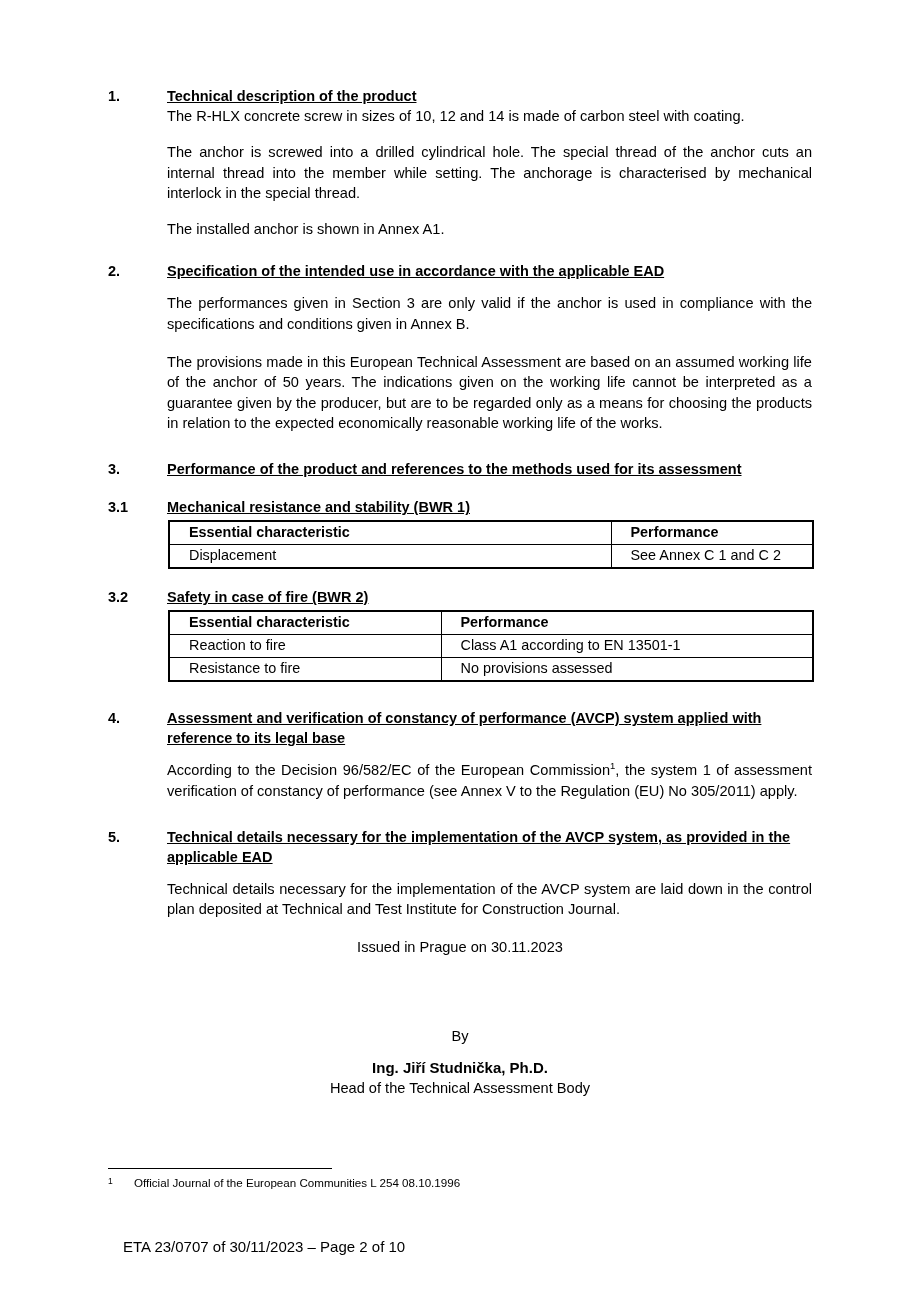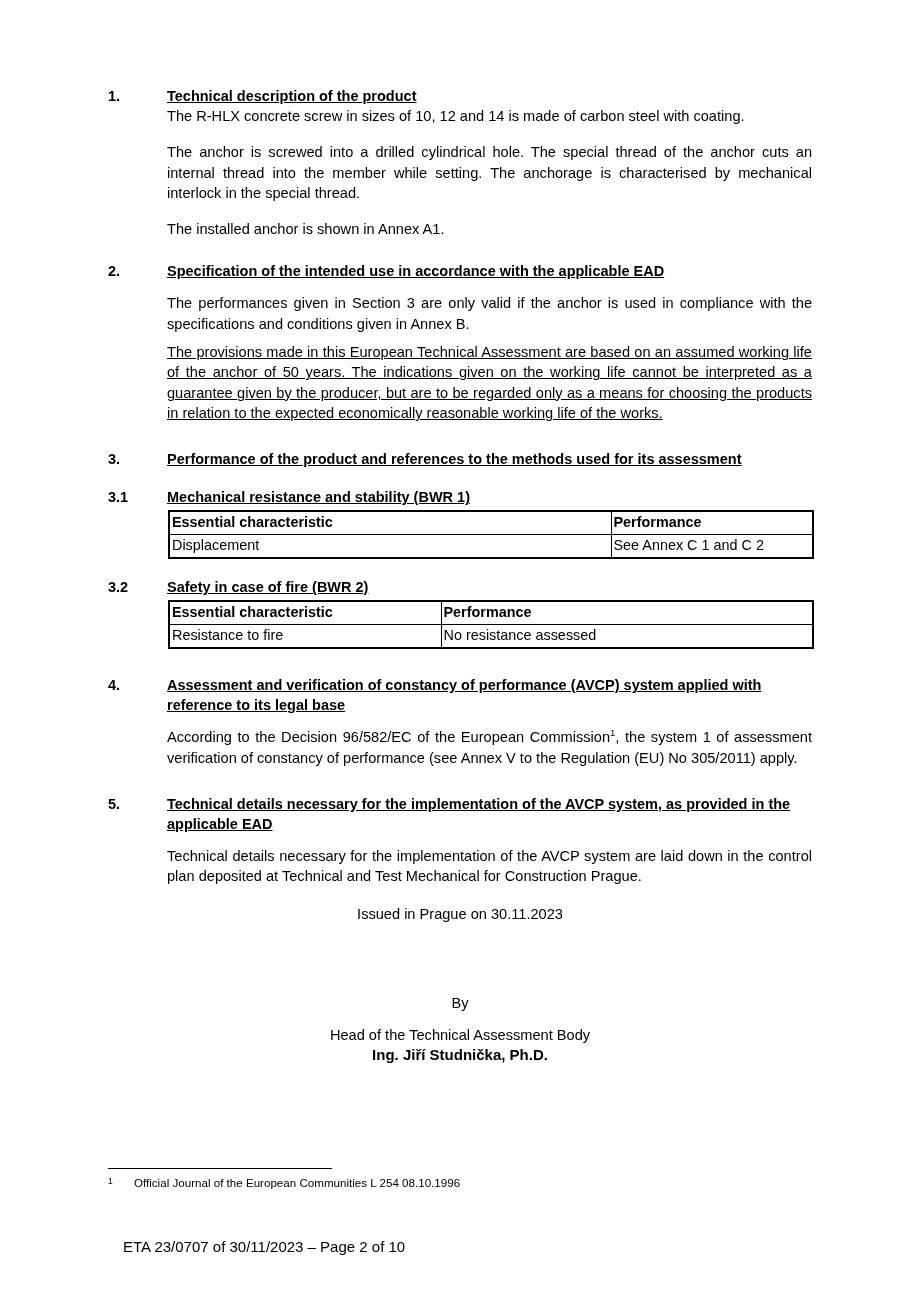--- a/index.html
+++ b/index.html
@@ -55,22 +55,21 @@
     margin: 0;
     font-size: 14.6px;
     line-height: 20.3px;
     text-align: justify;
     text-justify: inter-word;
   }
   .para + .para {
     margin-top: 16px;
   }
   .para.gap {
-    margin-top: 8px;
-    text-decoration: underline;
+    margin-top: 18px;
   }
 
   .indent {
     margin-left: 59px;
   }
   .sp-12 { height: 12px; }
   .sp-18 { height: 18px; }
   .sp-22 { height: 22px; }
   .sp-26 { height: 26px; }
 
@@ -80,21 +79,21 @@
     margin-top: 3px;
   }
   table.dt {
     border-collapse: collapse;
     border: 2px solid #000;
     table-layout: fixed;
     font-size: 14.4px;
   }
   table.dt td, table.dt th {
     border: 1px solid #000;
-    padding: 1px 5px 2px 2px;
+    padding: 1px 5px 2px 19px;
     line-height: 19px;
     text-align: left;
     font-weight: normal;
     vertical-align: top;
     white-space: nowrap;
     overflow: hidden;
   }
   table.dt th {
     font-weight: bold;
   }
@@ -245,22 +244,26 @@
             <col class="c2">
           </colgroup>
         <thead>
           <tr>
             <th>Essential characteristic</th>
             <th>Performance</th>
           </tr>
         </thead>
         <tbody>
           <tr>
+            <td>Reaction to fire</td>
+            <td>Class A1 according to EN 13501-1</td>
+          </tr>
+          <tr>
             <td>Resistance to fire</td>
-            <td>No resistance assessed</td>
+            <td>No provisions assessed</td>
           </tr>
         </tbody>
       </table>
     </div>
 
     <div class="sp-26"></div>
 
     <div class="sec">
       <div class="sec-num">4.</div>
       <div class="sec-body">
@@ -275,32 +278,32 @@
     <div class="sp-26"></div>
 
     <div class="sec">
       <div class="sec-num">5.</div>
       <div class="sec-body">
         <div class="sec-title">Technical details necessary for the implementation of the AVCP system, as provided in the applicable EAD</div>
       </div>
     </div>
     <div class="indent">
       <div class="sp-12"></div>
-      <p class="para">Technical details necessary for the implementation of the AVCP system are laid down in the control plan deposited at Technical and Test Mechanical for Construction Prague.</p>
+      <p class="para">Technical details necessary for the implementation of the AVCP system are laid down in the control plan deposited at Technical and Test Institute for Construction Journal.</p>
     </div>
 
     <div class="sp-18"></div>
 
     <div class="center">Issued in Prague on 30.11.2023</div>
 
     <div style="height:68px"></div>
     <div class="center">By</div>
     <div class="sp-12"></div>
+    <div class="center bold">Ing. Jiří Studnička, Ph.D.</div>
     <div class="center">Head of the Technical Assessment Body</div>
-    <div class="center bold">Ing. Jiří Studnička, Ph.D.</div>
 
   </div>
 
   <div class="footnote">
     <div class="footnote-rule"></div>
     <div class="footnote-row">
       <div class="footnote-mark">1</div>
       <div class="footnote-text">Official Journal of the European Communities L 254 08.10.1996</div>
     </div>
   </div>

